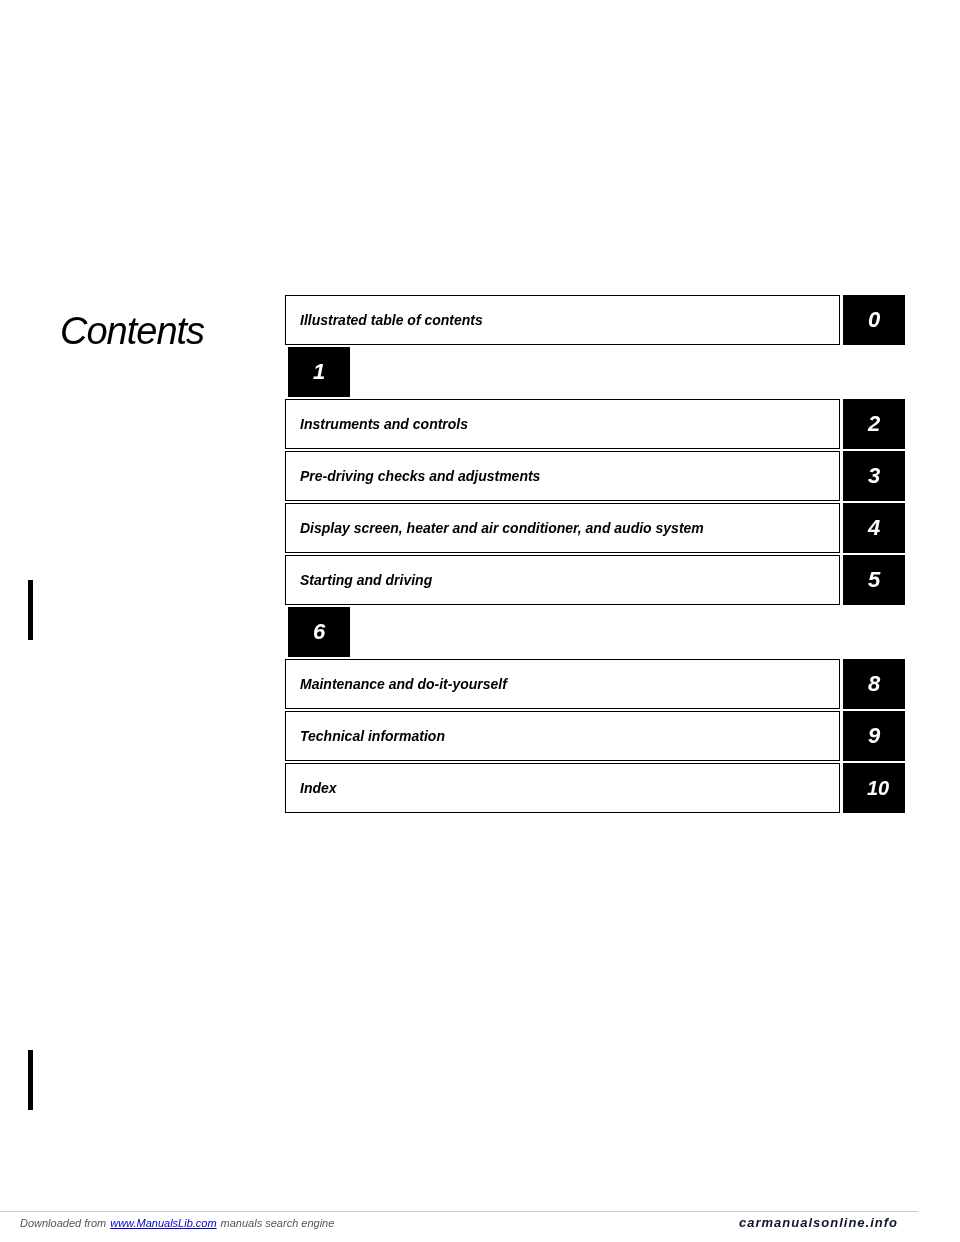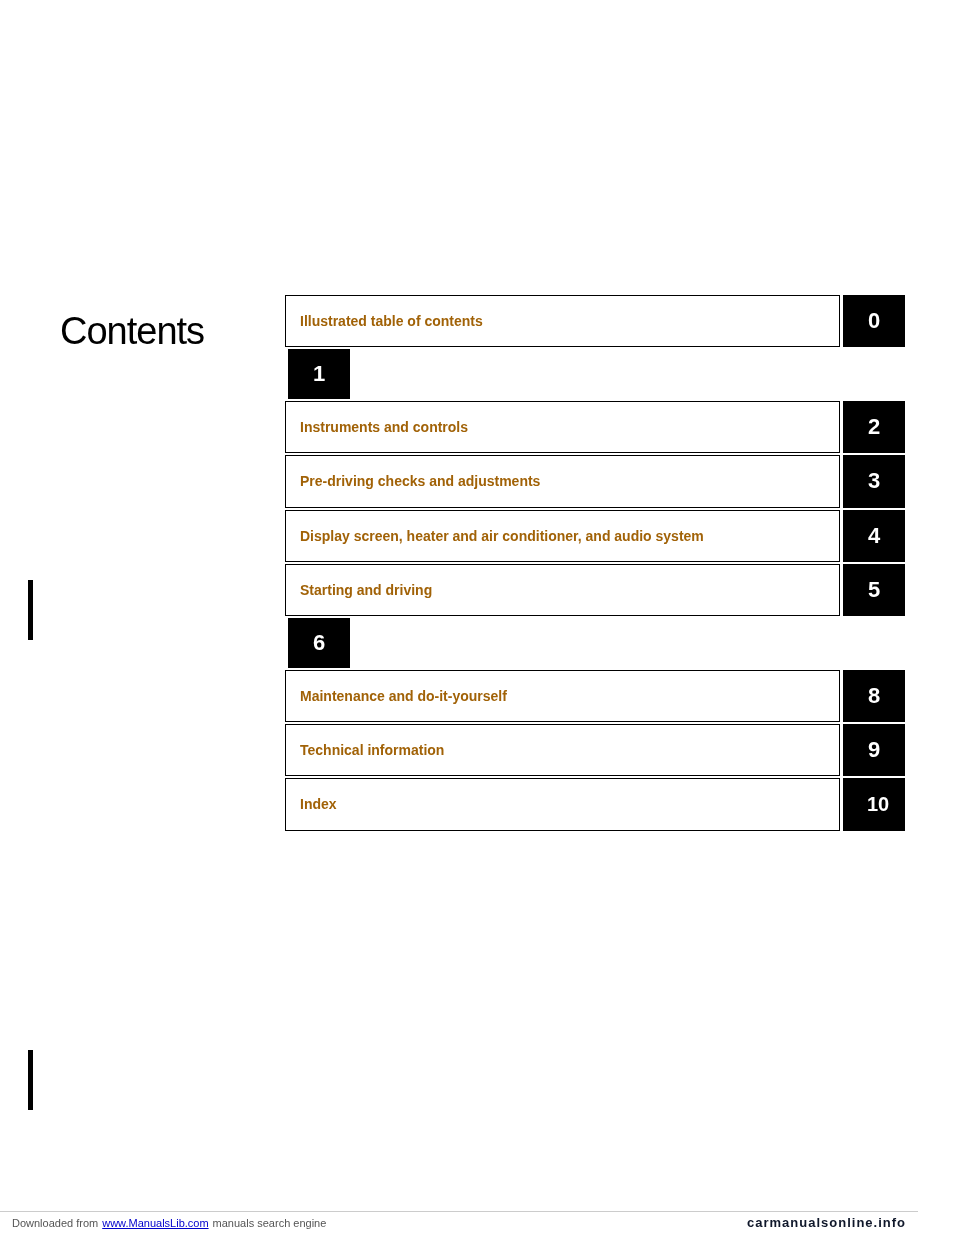--- a/index.html
+++ b/index.html
@@ -15,20 +15,21 @@
       font-family: Arial, Helvetica, sans-serif;
       position: relative;
       overflow: hidden;
     }
 
     .page-container {
       width: 918px;
       height: 1242px;
       background: #ffffff;
       position: relative;
+      font-style: italic;
     }
 
     
     .left-accent {
       position: absolute;
       left: 28px;
       top: 580px;
       width: 5px;
       height: 60px;
       background-color: #000000;
@@ -65,24 +66,24 @@
       display: flex;
       align-items: stretch;
       margin-bottom: 2px;
       height: auto;
       min-height: 50px;
     }
 
     .toc-label {
       flex: 1;
       border: 1.5px solid #000000;
-      padding: 16px 14px;
+      padding: 10px 14px;
       font-size: 14px;
       font-weight: 700;
-      color: #a16207;
+      color: #000000;
       display: flex;
       align-items: center;
       line-height: 1.3;
       background: #ffffff;
     }
 
     .toc-number {
       width: 62px;
       background-color: #000000;
       color: #ffffff;
@@ -102,21 +103,21 @@
 
     
     .footer {
       position: absolute;
       bottom: 12px;
       left: 0;
       right: 0;
       display: flex;
       justify-content: space-between;
       align-items: center;
-      padding: 0 12px;
+      padding: 0 20px;
       font-size: 11px;
       color: #555555;
     }
 
     .footer-left {
       display: flex;
       align-items: center;
       gap: 4px;
     }
 

